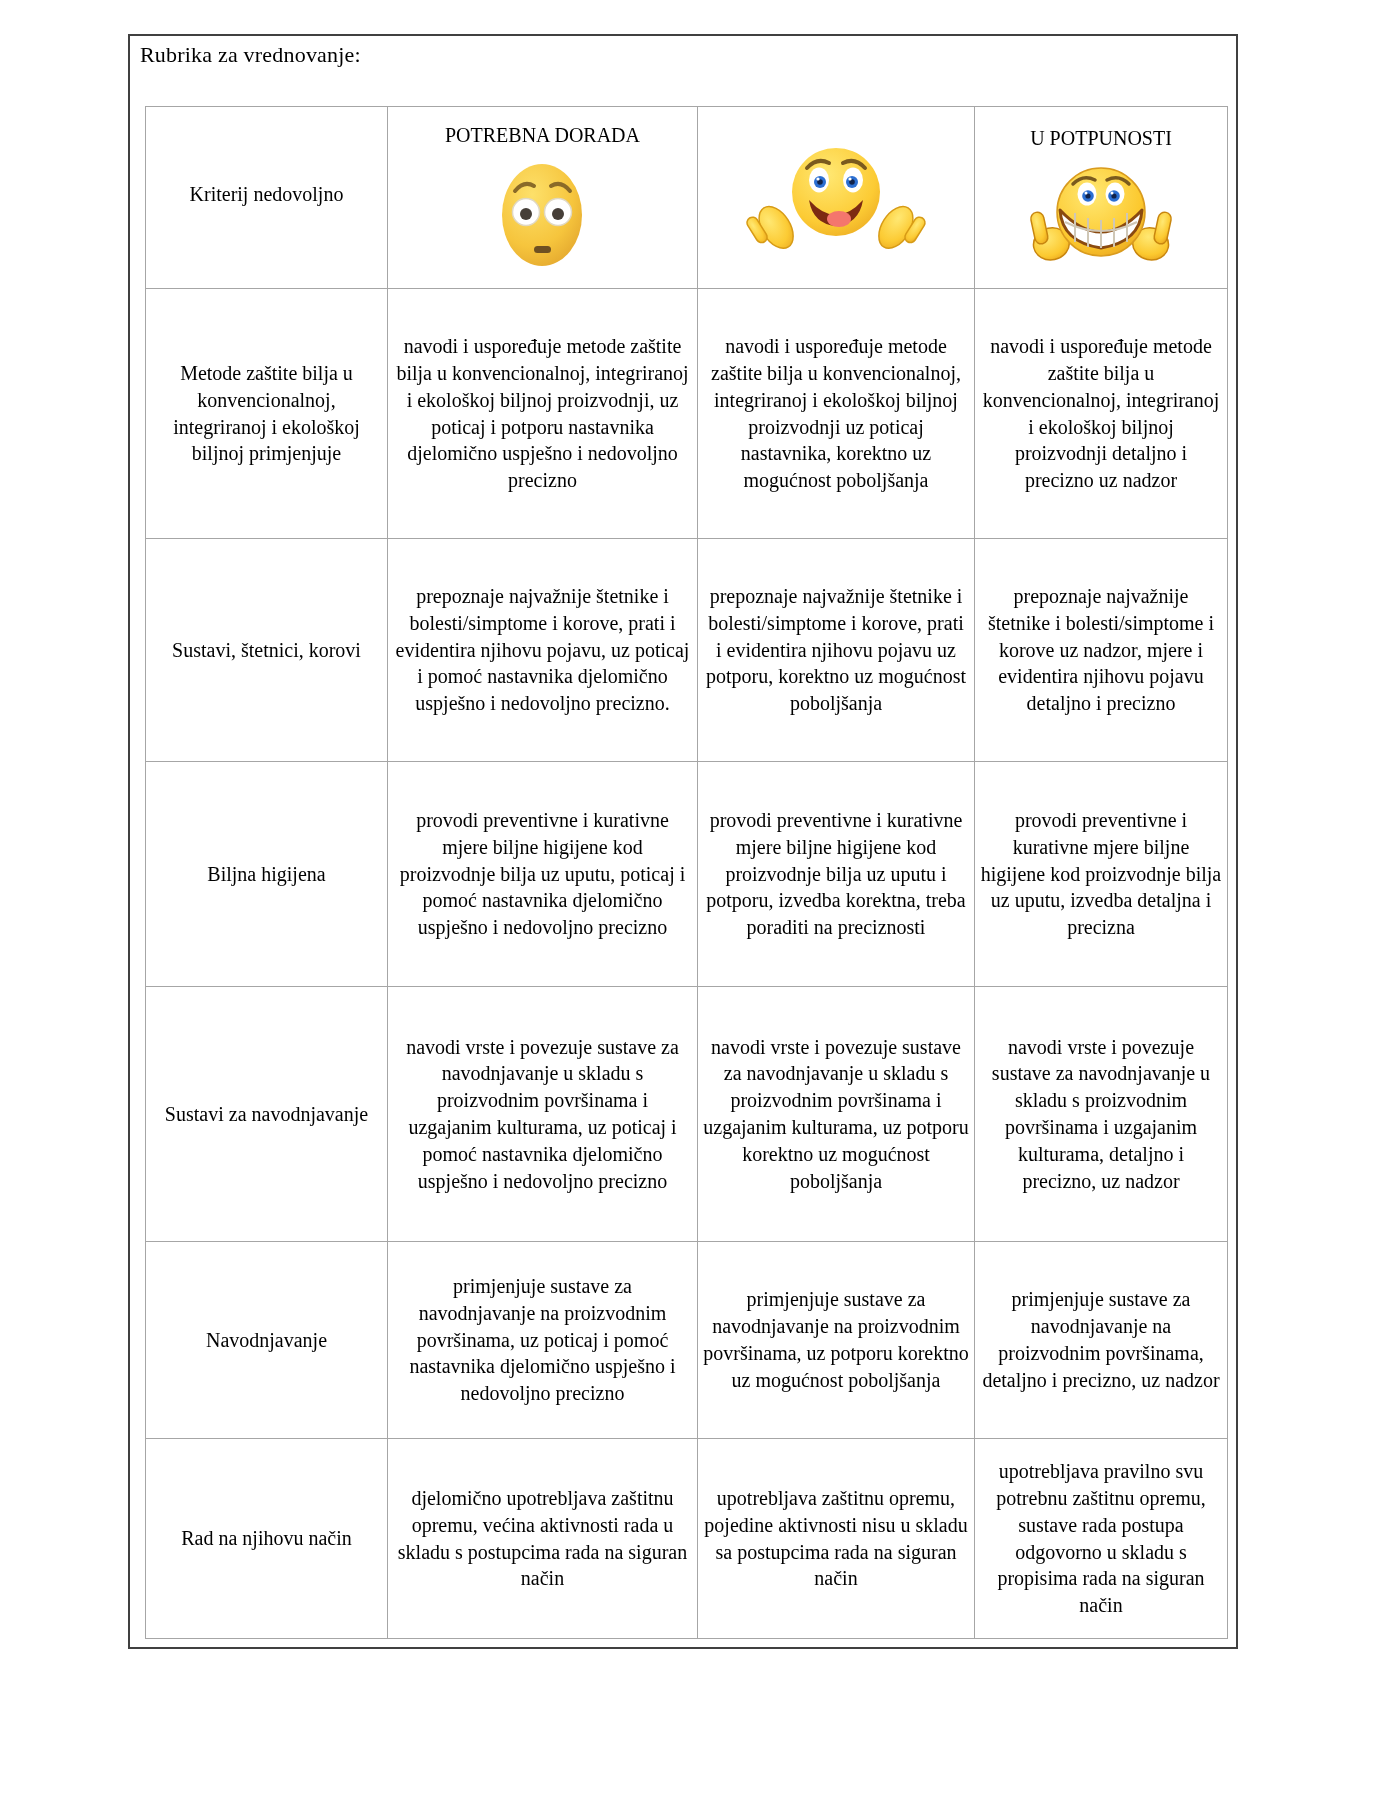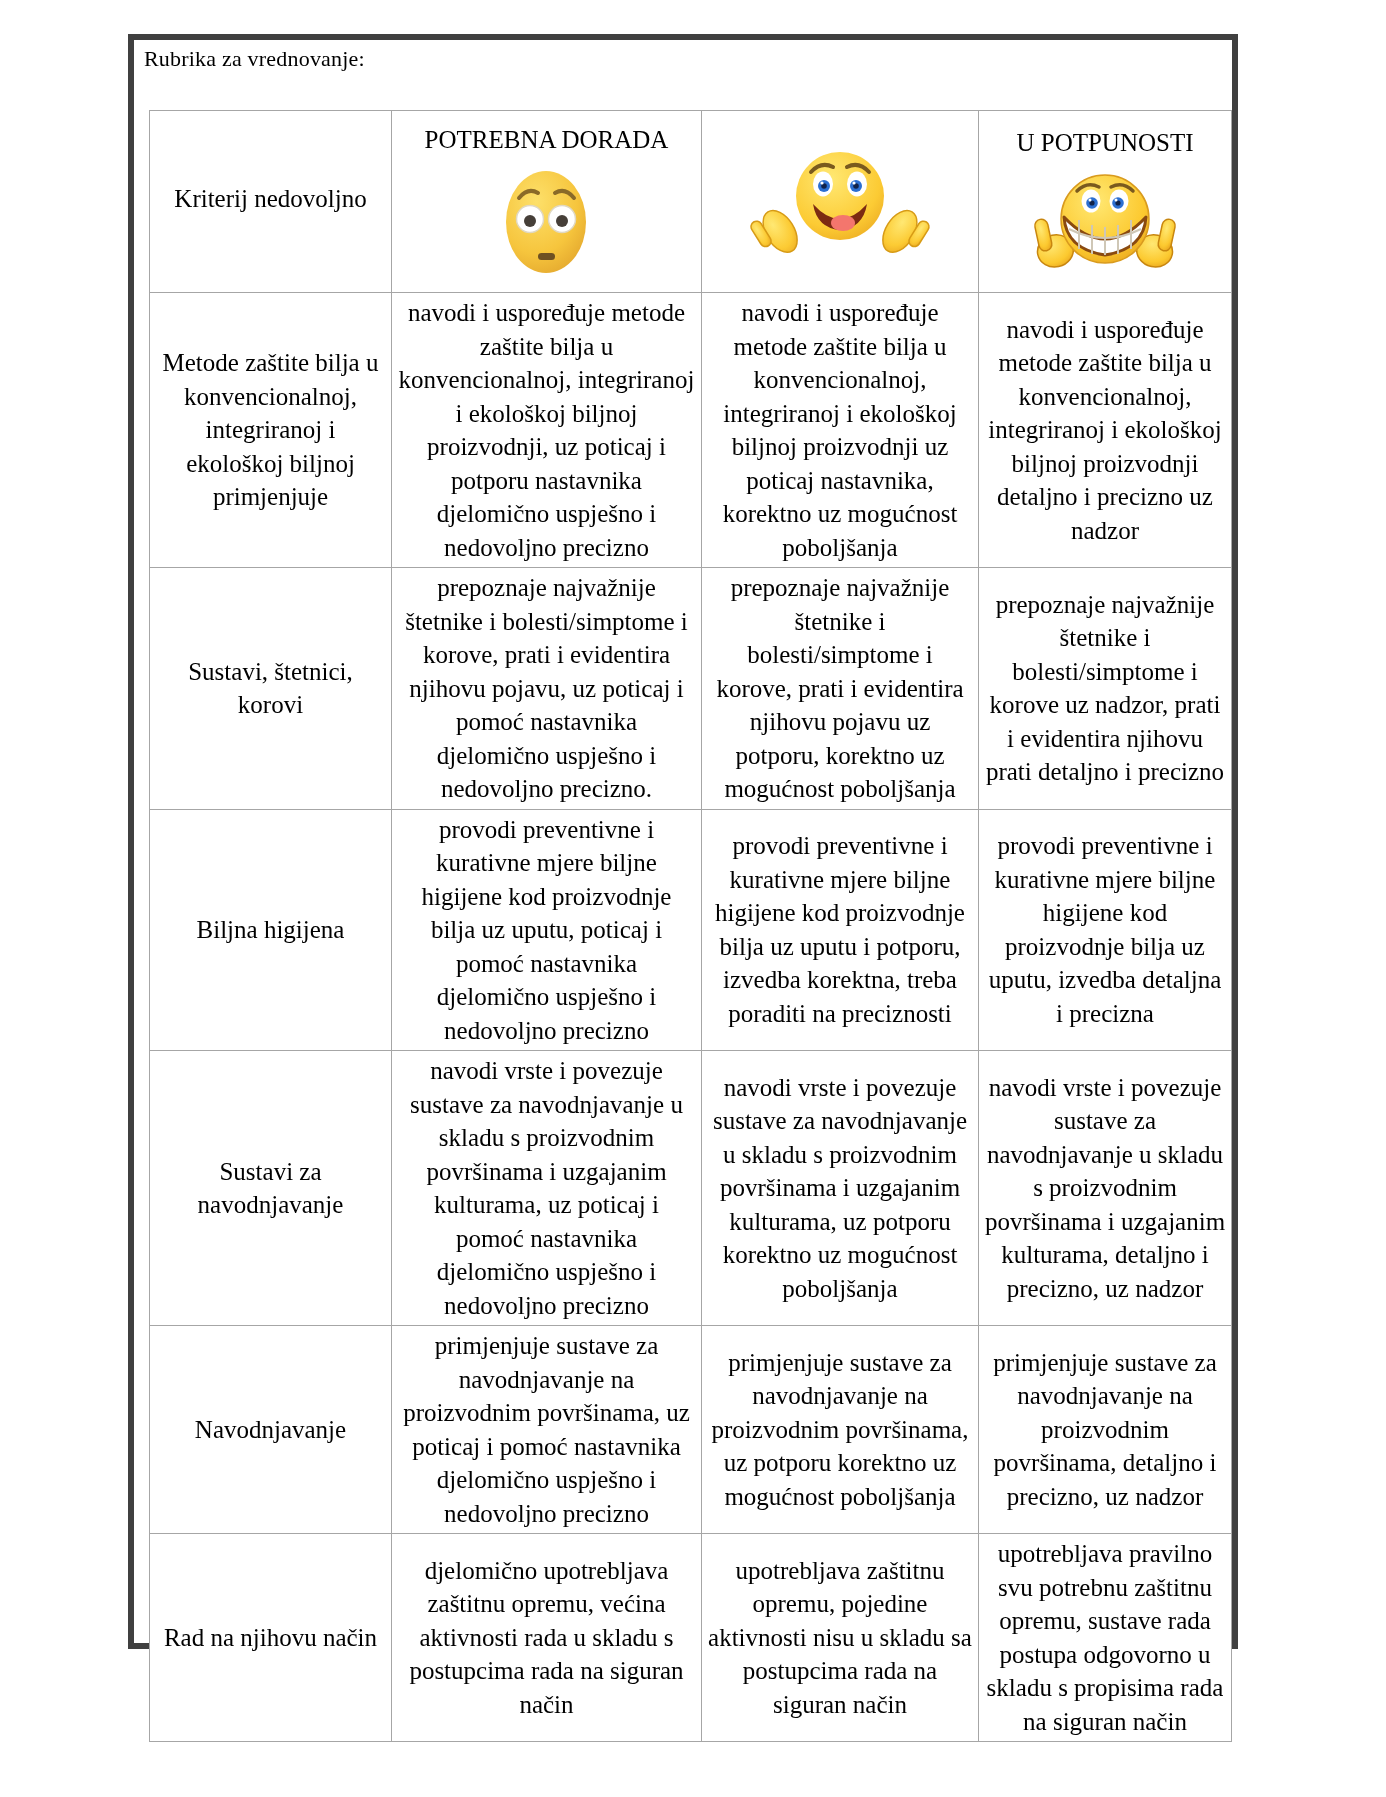--- a/index.html
+++ b/index.html
@@ -4,35 +4,35 @@
 <style>
   * { margin:0; padding:0; box-sizing:border-box; }
   html,body { background:#ffffff; }
   body {
     width:1386px; height:1797px; position:relative;
     font-family:"Liberation Serif", serif; color:#000;
   }
   .outer-box {
     position:absolute; left:128px; top:34px;
     width:1110px; height:1615px;
-    border:6px solid #404040; background:#fff;
+    border:2px solid #404040; background:#fff;
   }
   .doc-title {
     position:absolute; left:10px; top:6px;
     font-size:22px; letter-spacing:0.2px;
   }
   table.rubric {
     position:absolute; left:15px; top:70px;
     width:1082px; border-collapse:collapse; table-layout:fixed;
     background:#fff;
   }
   table.rubric th, table.rubric td {
     border:1px solid #a6a6a6;
     text-align:center; vertical-align:middle;
-    font-size:25px; line-height:1.34;
+    font-size:20px; line-height:1.34;
     padding:3px 5px; font-weight:normal;
     word-wrap:break-word;
   }
   thead tr { height:182px; }
   thead th { vertical-align:top; padding-top:8px; font-size:21px; }
   .hdr-label { margin-bottom:6px; }
   .hdr-emoji { display:flex; justify-content:center; align-items:flex-start; }
   tbody tr:nth-child(1) { height:250px; }
   tbody tr:nth-child(2) { height:223px; }
   tbody tr:nth-child(3) { height:225px; }
@@ -156,21 +156,21 @@
       <tr>
         <td>Metode zaštite bilja u konvencionalnoj, integriranoj i ekološkoj biljnoj primjenjuje</td>
         <td>navodi i uspoređuje metode zaštite bilja u konvencionalnoj, integriranoj i ekološkoj biljnoj proizvodnji, uz poticaj i potporu nastavnika djelomično uspješno i nedovoljno precizno</td>
         <td>navodi i uspoređuje metode zaštite bilja u konvencionalnoj, integriranoj i ekološkoj biljnoj proizvodnji uz poticaj nastavnika, korektno uz mogućnost poboljšanja</td>
         <td>navodi i uspoređuje metode zaštite bilja u konvencionalnoj, integriranoj i ekološkoj biljnoj proizvodnji detaljno i precizno uz nadzor</td>
       </tr>
       <tr>
         <td>Sustavi, štetnici, korovi</td>
         <td>prepoznaje najvažnije štetnike i  bolesti/simptome i korove, prati i evidentira njihovu pojavu, uz poticaj i pomoć nastavnika djelomično uspješno i nedovoljno precizno.</td>
         <td>prepoznaje najvažnije štetnike i bolesti/simptome i korove, prati i evidentira njihovu pojavu uz potporu, korektno uz mogućnost poboljšanja</td>
-        <td>prepoznaje najvažnije štetnike i bolesti/simptome i korove uz nadzor, prati i evidentira njihovu prati detaljno i precizno</td>
+        <td>prepoznaje najvažnije štetnike i bolesti/simptome i korove uz nadzor, mjere i evidentira njihovu pojavu detaljno i precizno</td>
       </tr>
       <tr>
         <td>Biljna higijena</td>
         <td>provodi preventivne i kurativne mjere biljne higijene kod proizvodnje bilja uz uputu, poticaj i pomoć nastavnika djelomično uspješno i nedovoljno precizno</td>
         <td>provodi preventivne i kurativne mjere biljne higijene kod proizvodnje bilja uz uputu i potporu, izvedba korektna, treba poraditi na preciznosti</td>
         <td>provodi preventivne i kurativne mjere biljne higijene kod proizvodnje bilja uz uputu, izvedba detaljna i precizna</td>
       </tr>
       <tr>
         <td>Sustavi za navodnjavanje</td>
         <td>navodi vrste i povezuje sustave za navodnjavanje u skladu s proizvodnim površinama i uzgajanim kulturama, uz poticaj i pomoć nastavnika djelomično uspješno i nedovoljno precizno</td>

